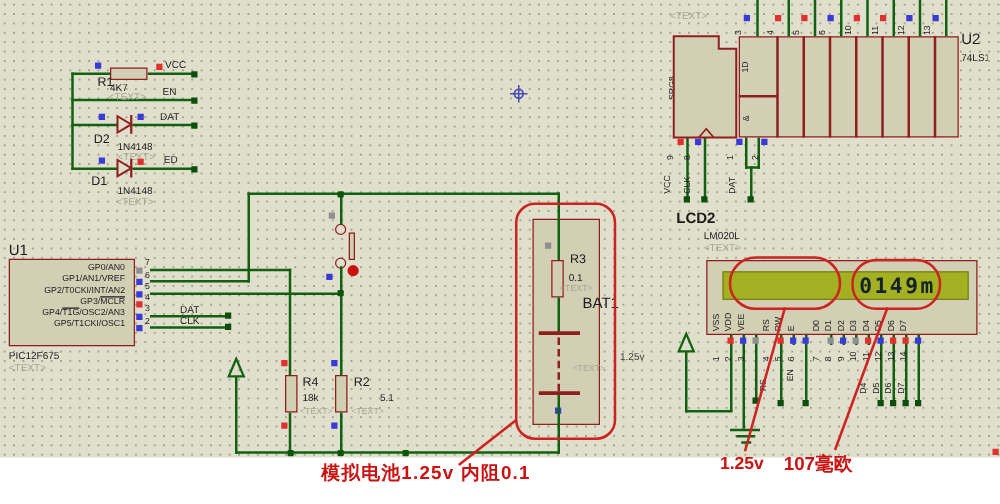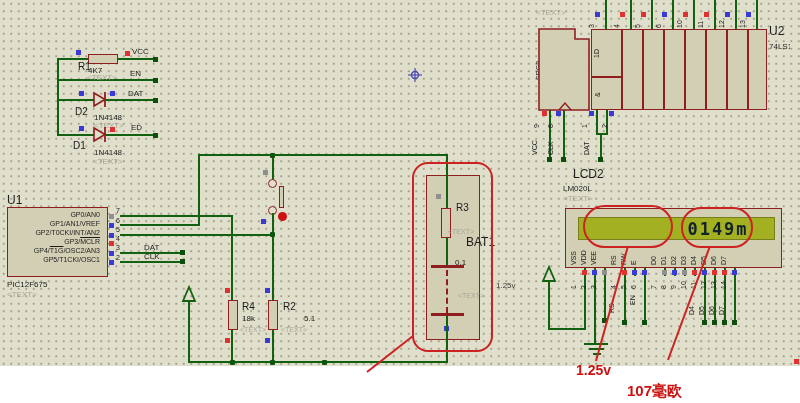--- a/index.html
+++ b/index.html
@@ -137,21 +137,21 @@
   <div class="wh" style="left:188px;top:361px;width:260px;"></div>
   <div class="dotj" style="left:230px;top:360px;"></div>
   <div class="dotj" style="left:270px;top:360px;"></div>
   <div class="dotj" style="left:322px;top:360px;"></div>
 
   <div class="cmp" style="left:426px;top:175px;width:54px;height:165px;"></div>
   <div class="wv" style="left:446px;top:154px;height:54px;"></div>
   <div class="cmp" style="left:441px;top:208px;width:10px;height:30px;"></div>
   <div class="sq sqg" style="left:436px;top:194px;"></div>
   <div class="t t10" style="left:456px;top:202px;">R3</div>
-  <div class="t" style="left:455px;top:218px;margin-top:40px;">0.1</div>
+  <div class="t" style="left:455px;top:218px;">0.1</div>
   <div class="t t7 gray" style="left:448px;top:228px;">&lt;TEXT&gt;</div>
   <div class="t t12" style="left:466px;top:236px;">BAT1</div>
   <div class="wv" style="left:446px;top:238px;height:29px;"></div>
   <div style="position:absolute;left:431px;top:265px;width:33px;height:3px;background:#8f1f1f;"></div>
   <div style="position:absolute;left:446px;top:270px;width:0;height:43px;border-left:2px dashed #8f1f1f;"></div>
   <div style="position:absolute;left:431px;top:313px;width:33px;height:3px;background:#8f1f1f;"></div>
   <div class="t t7 gray" style="left:458px;top:292px;">&lt;TEXT&gt;</div>
   <div class="sq sqb" style="left:444px;top:326px;"></div>
   <div class="wv" style="left:446px;top:316px;height:47px;"></div>
   <div class="t" style="left:496px;top:281px;color:#3a3a33;">1.25v</div>
@@ -213,21 +213,21 @@
   <div class="t t7 rot" style="left:555px;top:120px;">8</div>
   <div class="t t7 rot" style="left:589px;top:120px;">1</div>
   <div class="t t7 rot" style="left:609px;top:120px;">2</div>
   <div class="t t7 rot" style="left:539px;top:147px;">VCC</div>
   <div class="t t7 rot" style="left:555px;top:147px;">CLK</div>
   <div class="t t7 rot" style="left:591px;top:147px;">DAT</div>
   <div class="term" style="left:547px;top:157px;"></div>
   <div class="term" style="left:561px;top:157px;"></div>
   <div class="term" style="left:598px;top:157px;"></div>
 
-  <div class="t t12" style="left:573px;top:168px;">LCD2</div>
+  <div class="t t12" style="left:541px;top:168px;font-weight:bold;">LCD2</div>
   <div class="t" style="left:563px;top:184px;">LM020L</div>
   <div class="t gray" style="left:563px;top:194px;">&lt;TEXT&gt;</div>
   <div class="cmp" style="left:565px;top:208px;width:217px;height:60px;"></div>
   <div style="position:absolute;left:578px;top:217px;width:197px;height:23px;background:#a2b021;border:1px solid #77801a;box-sizing:border-box;"></div>
   <div class="lcdtxt" style="left:686px;top:219px;width:64px;">0149m</div>
 
   <div class="t t7 rot" style="left:578px;top:257px;">VSS</div>
   <div class="t t7 rot" style="left:588px;top:257px;">VDD</div>
   <div class="t t7 rot" style="left:598px;top:257px;">VEE</div>
   <div class="t t7 rot" style="left:618px;top:257px;">RS</div>
@@ -331,16 +331,17 @@
 
   <circle cx="415" cy="75" r="3.5" fill="none" stroke="#4a4ab4" stroke-width="1.4"></circle>
   <line x1="415" y1="68" x2="415" y2="82" stroke="#4a4ab4" stroke-width="1.2"></line>
   <line x1="408" y1="75" x2="422" y2="75" stroke="#4a4ab4" stroke-width="1.2"></line>
 
   <line x1="628" y1="246" x2="596" y2="361" stroke="#cc2222" stroke-width="2"></line>
   <line x1="710" y1="246" x2="668" y2="360" stroke="#cc2222" stroke-width="2"></line>
   <line x1="367" y1="372" x2="413" y2="336" stroke="#cc2222" stroke-width="2"></line>
 </svg>
 
+<div class="redtxt" style="left:257px;top:369px;font-size:15px;letter-spacing:1px;">模拟电池1.25v  内阻0.1</div>
 <div class="redtxt" style="left:576px;top:362px;font-size:14px;">1.25v</div>
-<div class="redtxt" style="left:627px;top:362px;font-size:15px;margin-top:20px;">107毫欧</div>
+<div class="redtxt" style="left:627px;top:362px;font-size:15px;">107毫欧</div>
 
 </div>
 
 </body></html>

